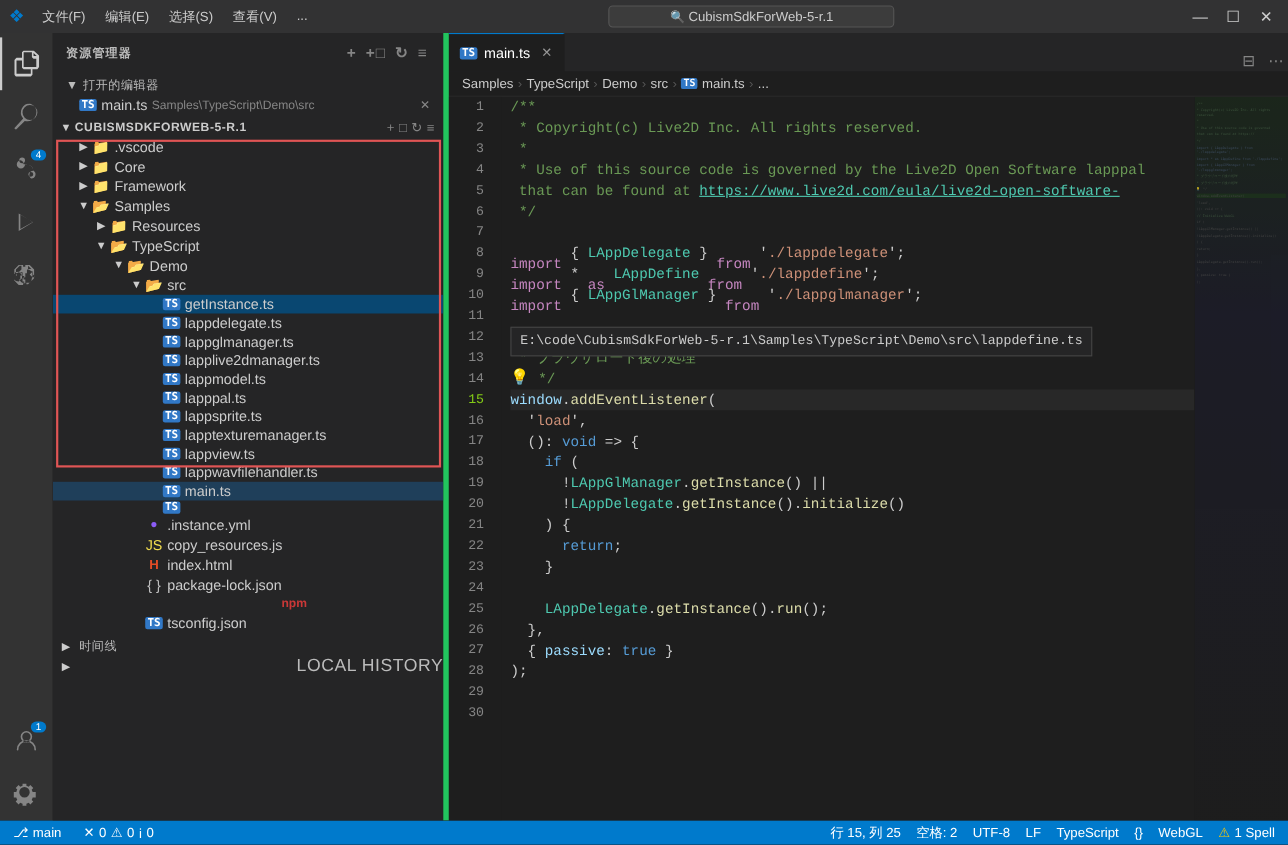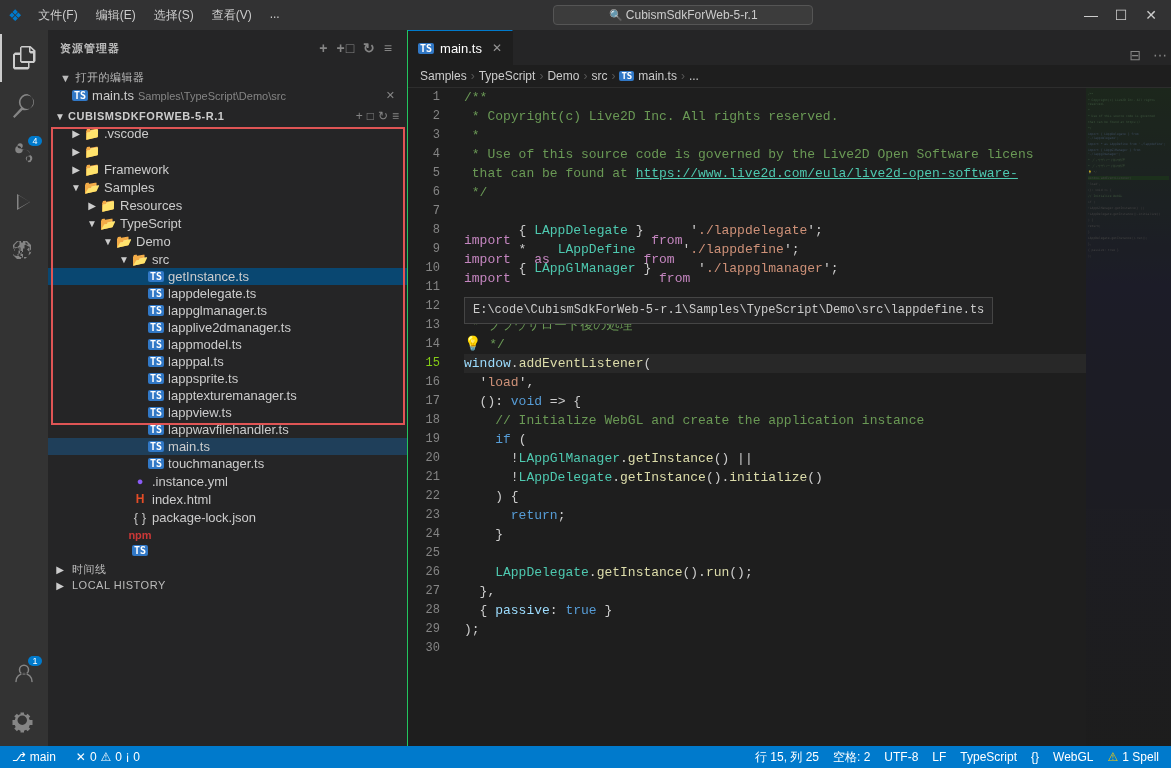--- a/index.html
+++ b/index.html
@@ -17,21 +17,21 @@
     
     .main-layout { display: flex; flex: 1; overflow: hidden; }
 
     
     .activity-bar { width: 48px; background: #333333; display: flex; flex-direction: column; align-items: center; padding-top: 4px; flex-shrink: 0; }
     .activity-item { width: 48px; height: 48px; display: flex; align-items: center; justify-content: center; cursor: pointer; color: #858585; font-size: 22px; position: relative; }
     .activity-item.active { color: #cccccc; border-left: 2px solid #cccccc; }
     .activity-badge { position: absolute; top: 6px; right: 6px; background: #007acc; border-radius: 10px; font-size: 9px; color: white; padding: 0 4px; min-width: 14px; text-align: center; }
 
     
-    .sidebar { width: 360px; background: #252526; display: flex; flex-direction: column; flex-shrink: 0; border-right: 1px solid #22c55e; overflow: hidden; }
+    .sidebar { width: 360px; background: #252526; display: flex; flex-direction: column; flex-shrink: 0; border-right: 5px solid #22c55e; overflow: hidden; }
     .sidebar-header { padding: 8px 12px; font-size: 11px; font-weight: 600; color: #bbbbbb; text-transform: uppercase; letter-spacing: 1px; display: flex; justify-content: space-between; align-items: center; }
     .sidebar-header-actions { display: flex; gap: 4px; }
     .sidebar-header-btn { color: #858585; cursor: pointer; font-size: 14px; padding: 2px; }
 
     .open-editors { padding: 2px 0 4px 0; }
     .open-editors-header { padding: 2px 12px; font-size: 11px; color: #bbbbbb; text-transform: uppercase; letter-spacing: 0.5px; display: flex; align-items: center; gap: 4px; cursor: pointer; }
     .open-editors-item { display: flex; align-items: center; padding: 1px 12px 1px 24px; gap: 6px; font-size: 13px; color: #cccccc; cursor: pointer; }
 
     .file-tree { flex: 1; overflow-y: auto; overflow-x: hidden; }
     .file-tree::-webkit-scrollbar { width: 8px; }
@@ -218,20 +218,21 @@
 
       <div class="tree-item" style="padding-left:20px;">
         <span class="tree-arrow">▶</span>
         <span class="tree-icon folder-icon">📁</span>
         <span class="tree-label">.vscode</span>
       </div>
 
       <div class="tree-item" style="padding-left:20px;">
         <span class="tree-arrow">▶</span>
         <span class="tree-icon folder-icon">📁</span>
+        <span class="tree-label">Core</span>
       </div>
 
       <div class="tree-item" style="padding-left:20px;">
         <span class="tree-arrow">▶</span>
         <span class="tree-icon folder-icon">📁</span>
         <span class="tree-label">Framework</span>
       </div>
 
       <div class="tree-item" style="padding-left:20px;">
         <span class="tree-arrow">▼</span>
@@ -327,63 +328,68 @@
 
         <div class="tree-item highlighted" style="padding-left:84px;">
           <span class="tree-arrow"></span>
           <span class="ts-icon">TS</span>
           <span class="tree-label">main.ts</span>
         </div>
 
         <div class="tree-item" style="padding-left:84px;">
           <span class="tree-arrow"></span>
           <span class="ts-icon">TS</span>
-          <span class="tree-label">touchmanager.ts</span>
         </div>
 
         <div class="selection-box" style="top:-105px; left:3px; right:2px; height:298px;"></div>
       </div>
 
       <div class="tree-item" style="padding-left:68px;">
         <span class="tree-arrow"></span>
         <span class="tree-icon" style="color:#8b5cf6; font-size:11px;">●</span>
         <span class="tree-label">.instance.yml</span>
       </div>
 
+      <div class="tree-item" style="padding-left:68px;">
+        <span class="tree-arrow"></span>
+        <span class="tree-icon" style="color:#f0db4f;">JS</span>
+        <span class="tree-label">copy_resources.js</span>
+      </div>
 
       <div class="tree-item" style="padding-left:68px;">
         <span class="tree-arrow"></span>
         <span class="tree-icon" style="color:#e34c26; font-size:12px; font-weight:bold;">H</span>
         <span class="tree-label">index.html</span>
       </div>
 
       <div class="tree-item" style="padding-left:68px;">
         <span class="tree-arrow"></span>
         <span class="tree-icon" style="color:#c0c0c0;">{ }</span>
         <span class="tree-label">package-lock.json</span>
       </div>
 
-      <div class="tree-item" style="padding-left:68px;">
+      <div class="tree-item" style="padding-left:68px;justify-content:center;">
         <span class="tree-arrow"></span>
         <span class="tree-icon" style="color:#cb3837; font-size:11px; font-weight:bold;">npm</span>
       </div>
 
       <div class="tree-item" style="padding-left:68px;">
         <span class="tree-arrow"></span>
         <span class="ts-icon">TS</span>
+        <span class="tree-label">tsconfig.json</span>
       </div>
 
       <div class="tree-item" style="padding-left:4px; margin-top:4px;">
         <span class="tree-arrow">▶</span>
         <span class="tree-label" style="font-size:11px; color:#bbbbbb; text-transform:uppercase; letter-spacing:0.5px;">时间线</span>
       </div>
 
       <div class="tree-item" style="padding-left:4px;">
         <span class="tree-arrow">▶</span>
-        <span class="tree-label" style="font-size:11px; color:#bbbbbb; text-transform:uppercase; letter-spacing:0.5px;">LOCAL HISTORY</span>
+        <span class="tree-label" style="font-size:16px; color:#bbbbbb; text-transform:uppercase; letter-spacing:0.5px;text-align:right;">LOCAL HISTORY</span>
       </div>
     </div>
   </div>
 
   <div class="editor-area">
 
     <div class="tab-bar">
       <div class="tab active">
         <span class="ts-icon">TS</span>
         <span>main.ts</span>
@@ -447,21 +453,21 @@
       </div>
 
       <div class="code-area">
 
         <div class="code-line"><span class="c-comment">/**</span></div>
 
         <div class="code-line"><span class="c-comment"> * Copyright(c) Live2D Inc. All rights reserved.</span></div>
 
         <div class="code-line"><span class="c-comment"> *</span></div>
 
-        <div class="code-line"><span class="c-comment"> * Use of this source code is governed by the Live2D Open Software licens</span></div>
+        <div class="code-line"><span class="c-comment"> * Use of this source code is governed by the Live2D Open Software lapppal</span></div>
 
         <div class="code-line"><span class="c-comment"> that can be found at </span><span class="c-link">https://www.live2d.com/eula/live2d-open-software-</span></div>
 
         <div class="code-line"><span class="c-comment"> */</span></div>
 
         <div class="code-line"></div>
 
         <div class="code-line"><span class="c-import">import</span><span class="c-plain"> { </span><span class="c-class">LAppDelegate</span><span class="c-plain"> } </span><span class="c-import">from</span><span class="c-plain"> '</span><span class="c-string">./lappdelegate</span><span class="c-plain">';</span></div>
 
         <div class="code-line"><span class="c-import">import</span><span class="c-plain"> * </span><span class="c-import">as</span><span class="c-plain"> </span><span class="c-class">LAppDefine</span><span class="c-plain"> </span><span class="c-import">from</span><span class="c-plain"> '</span><span class="c-string">./lappdefine</span><span class="c-plain">';</span></div>
@@ -479,21 +485,20 @@
         <div class="code-line"><span class="c-comment"> * ブラウザロード後の処理</span></div>
 
         <div class="code-line"><span class="lightbulb">💡</span><span class="c-comment"> */</span></div>
 
         <div class="code-line active-line"><span class="c-variable">window</span><span class="c-plain">.</span><span class="c-function">addEventListener</span><span class="c-plain">(</span></div>
 
         <div class="code-line"><span class="c-plain">  '</span><span class="c-string">load</span><span class="c-plain">',</span></div>
 
         <div class="code-line"><span class="c-plain">  (): </span><span class="c-keyword">void</span><span class="c-plain"> =&gt; {</span></div>
 
-        <div class="code-line"><span class="c-comment">    // Initialize WebGL and create the application instance</span></div>
 
         <div class="code-line"><span class="c-plain">    </span><span class="c-keyword">if</span><span class="c-plain"> (</span></div>
 
         <div class="code-line"><span class="c-plain">      !</span><span class="c-class">LAppGlManager</span><span class="c-plain">.</span><span class="c-function">getInstance</span><span class="c-plain">() ||</span></div>
 
         <div class="code-line"><span class="c-plain">      !</span><span class="c-class">LAppDelegate</span><span class="c-plain">.</span><span class="c-function">getInstance</span><span class="c-plain">().</span><span class="c-function">initialize</span><span class="c-plain">()</span></div>
 
         <div class="code-line"><span class="c-plain">    ) {</span></div>
 
         <div class="code-line"><span class="c-plain">      </span><span class="c-keyword">return</span><span class="c-plain">;</span></div>

